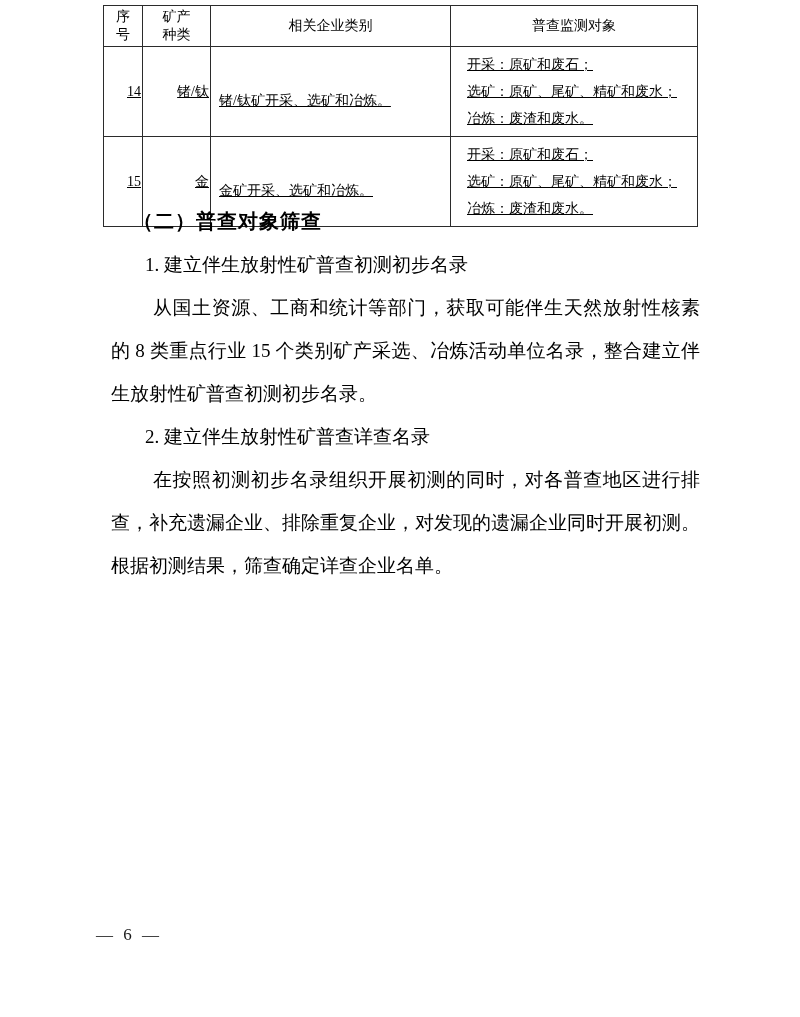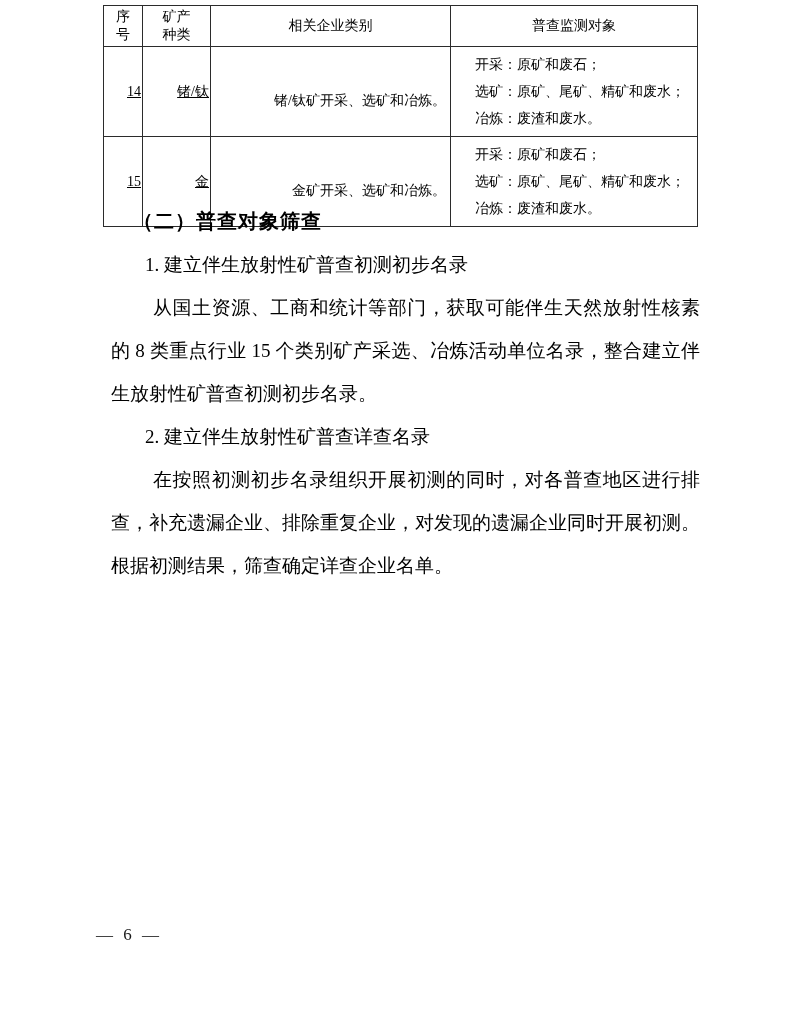--- a/index.html
+++ b/index.html
@@ -43,27 +43,29 @@
     white-space: pre-line;
     word-break: break-all;
   }
   table.survey tbody tr { height: 82px; }
   td.c-seq, td.c-min {
     text-align: right;
     word-break: break-all;
     text-decoration: underline;
   }
   td.c-ent {
-    text-align: right;
+    text-align: left;
     padding: 20px 4px 2px 8px;
     line-height: 20px;
+    text-decoration: underline;
   }
   td.c-tgt {
     text-align: left;
-    padding: 4px 4px 4px 24px;
+    padding: 4px 4px 4px 16px;
+    text-decoration: underline;
   }
   td.c-tgt .tgt-line {
     line-height: 27px;
     white-space: nowrap;
   }
 
   
   .content {
     position: absolute;
     left: 103px;

